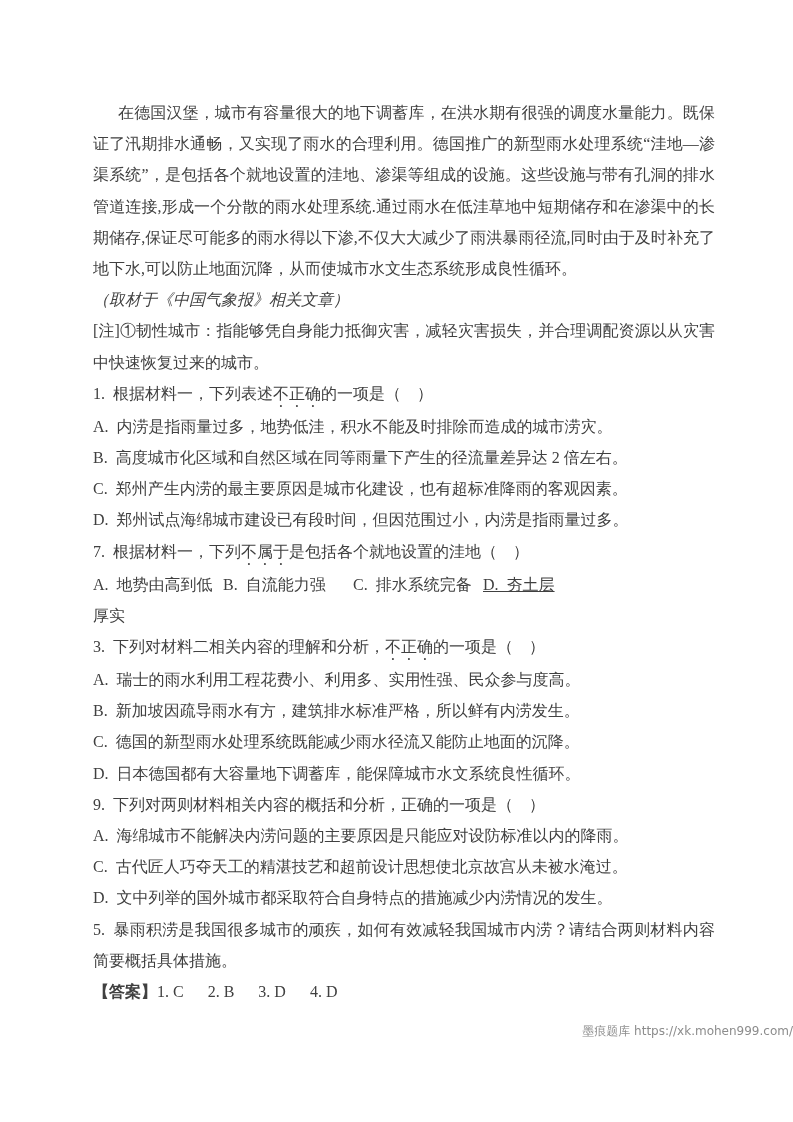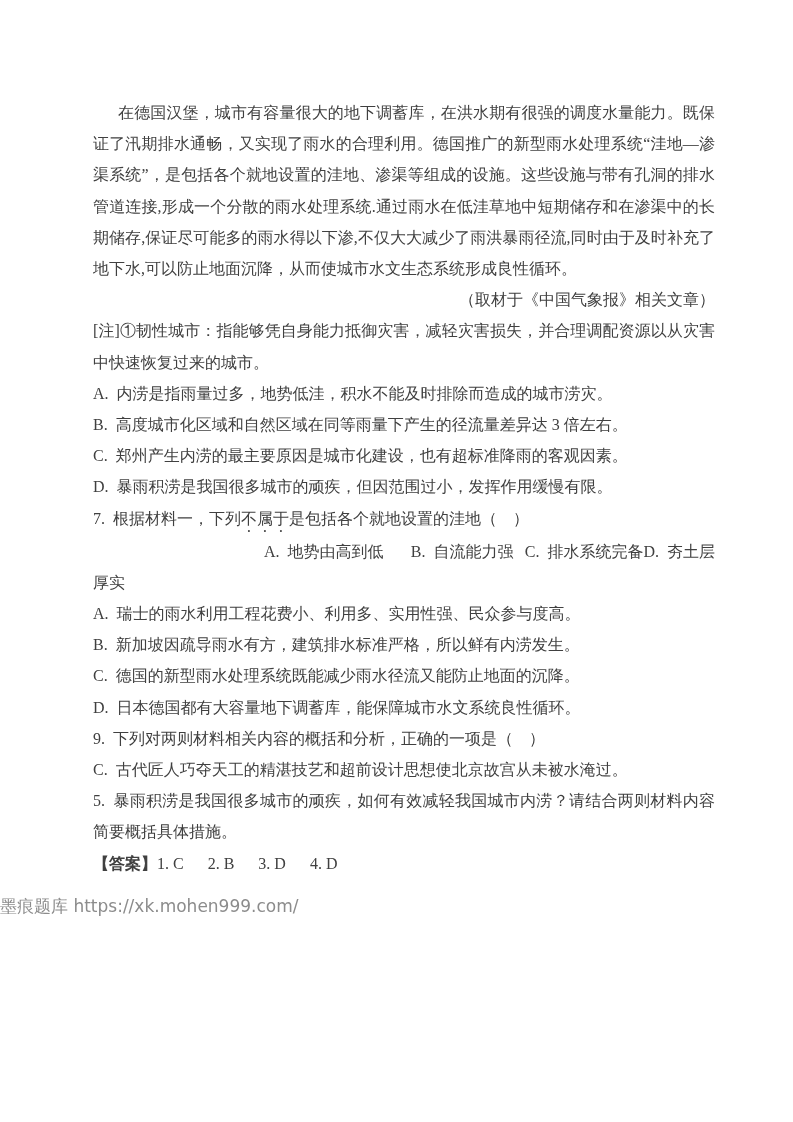--- a/index.html
+++ b/index.html
@@ -17,67 +17,71 @@
   }
   .para {
     margin: 0;
     font-size: 16px;
     line-height: 31.2px;
     text-align: justify;
     white-space: pre-wrap;
     word-break: break-all;
   }
   .indent { text-indent: 25px; }
-  .right { text-align: right; }
-  .row { text-align: right; }
+  .right { text-align: left; font-style: italic; }
+  .row { text-align: left; text-decoration: underline; }
   .opt-cell { display: inline-block; width: 130px; white-space: pre; }
   .emph {
     -webkit-text-emphasis: filled dot;
     -webkit-text-emphasis-position: under right;
     text-emphasis: filled dot;
     text-emphasis-position: under right;
   }
   .answer-label { font-weight: 700; }
   .footer {
     margin-top: 16px;
-    text-align: left;
+    text-align: right;
     font-family: "DejaVu Sans", sans-serif;
-    font-size: 17px;
+    font-size: 12px;
     color: #8c8c8c;
   }
   .footer a { color: #8c8c8c; text-decoration: none; }
 </style>
 </head>
 <body>
 
 <div class="page">
   <div class="content">
 
     <p class="para indent">在德国汉堡，城市有容量很大的地下调蓄库，在洪水期有很强的调度水量能力。既保证了汛期排水通畅，又实现了雨水的合理利用。德国推广的新型雨水处理系统“洼地—渗渠系统”，是包括各个就地设置的洼地、渗渠等组成的设施。这些设施与带有孔洞的排水管道连接,形成一个分散的雨水处理系统.通过雨水在低洼草地中短期储存和在渗渠中的长期储存,保证尽可能多的雨水得以下渗,不仅大大减少了雨洪暴雨径流,同时由于及时补充了地下水,可以防止地面沉降，从而使城市水文生态系统形成良性循环。</p>
 
     <p class="para right">（取材于《中国气象报》相关文章）</p>
 
     <p class="para">[注]①韧性城市：指能够凭自身能力抵御灾害，减轻灾害损失，并合理调配资源以从灾害中快速恢复过来的城市。</p>
 
+    <p class="para"><span>1.  根据材料一，下列表述</span><span class="emph">不正确</span><span>的一项是（    ）</span></p>
     <p class="para">A.  内涝是指雨量过多，地势低洼，积水不能及时排除而造成的城市涝灾。</p>
-    <p class="para">B.  高度城市化区域和自然区域在同等雨量下产生的径流量差异达 3 倍左右。</p>
+    <p class="para">B.  高度城市化区域和自然区域在同等雨量下产生的径流量差异达 2 倍左右。</p>
     <p class="para">C.  郑州产生内涝的最主要原因是城市化建设，也有超标准降雨的客观因素。</p>
-    <p class="para">D.  暴雨积涝是我国很多城市的顽疾，但因范围过小，发挥作用缓慢有限。</p>
+    <p class="para">D.  郑州试点海绵城市建设已有段时间，但因范围过小，内涝是指雨量过多。</p>
 
     <p class="para"><span>7.  根据材料一，下列</span><span class="emph">不属于</span><span>是包括各个就地设置的洼地（    ）</span></p>
     <p class="para row"><span class="opt-cell">A.  地势由高到低</span><span class="opt-cell">B.  自流能力强</span><span class="opt-cell">C.  排水系统完备</span><span>D.  夯土层</span></p>
     <p class="para">厚实</p>
 
+    <p class="para"><span>3.  下列对材料二相关内容的理解和分析，</span><span class="emph">不正确</span><span>的一项是（    ）</span></p>
     <p class="para">A.  瑞士的雨水利用工程花费小、利用多、实用性强、民众参与度高。</p>
     <p class="para">B.  新加坡因疏导雨水有方，建筑排水标准严格，所以鲜有内涝发生。</p>
     <p class="para">C.  德国的新型雨水处理系统既能减少雨水径流又能防止地面的沉降。</p>
     <p class="para">D.  日本德国都有大容量地下调蓄库，能保障城市水文系统良性循环。</p>
 
     <p class="para">9.  下列对两则材料相关内容的概括和分析，正确的一项是（    ）</p>
+    <p class="para">A.  海绵城市不能解决内涝问题的主要原因是只能应对设防标准以内的降雨。</p>
     <p class="para">C.  古代匠人巧夺天工的精湛技艺和超前设计思想使北京故宫从未被水淹过。</p>
+    <p class="para">D.  文中列举的国外城市都采取符合自身特点的措施减少内涝情况的发生。</p>
 
     <p class="para">5.  暴雨积涝是我国很多城市的顽疾，如何有效减轻我国城市内涝？请结合两则材料内容简要概括具体措施。</p>
 
     <p class="para"><span class="answer-label">【答案】</span><span>1. C      2. B      3. D      4. D</span></p>
 
   </div>
 
   <div class="footer"><span>墨痕题库</span><span> </span><a>https://xk.mohen999.com/</a></div>
 </div>
 

